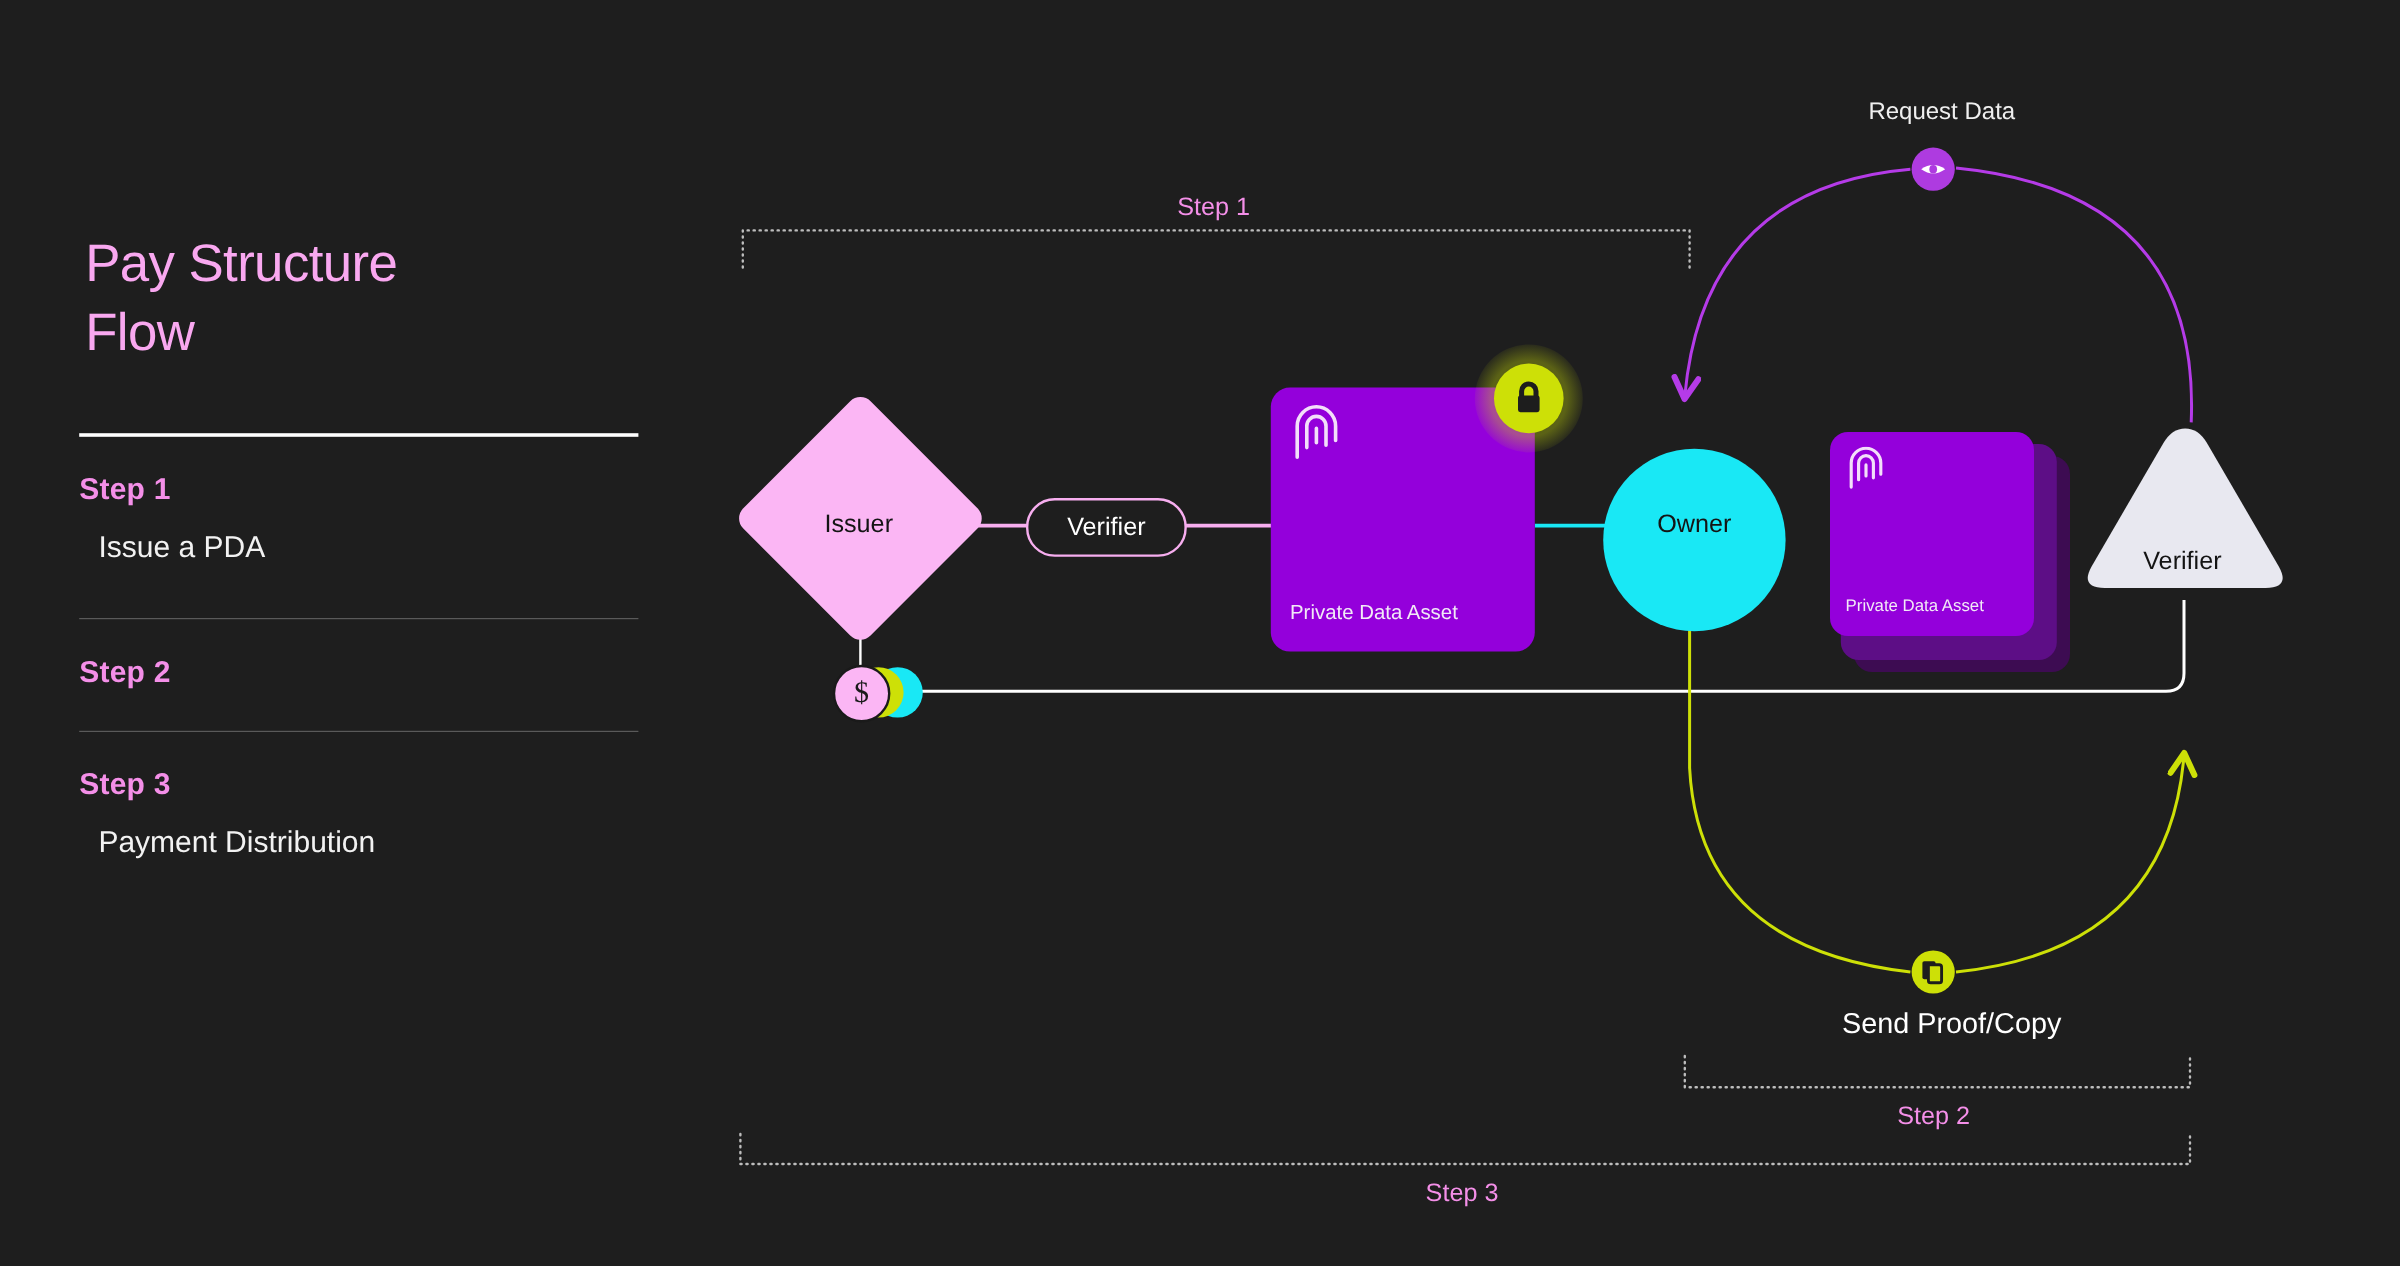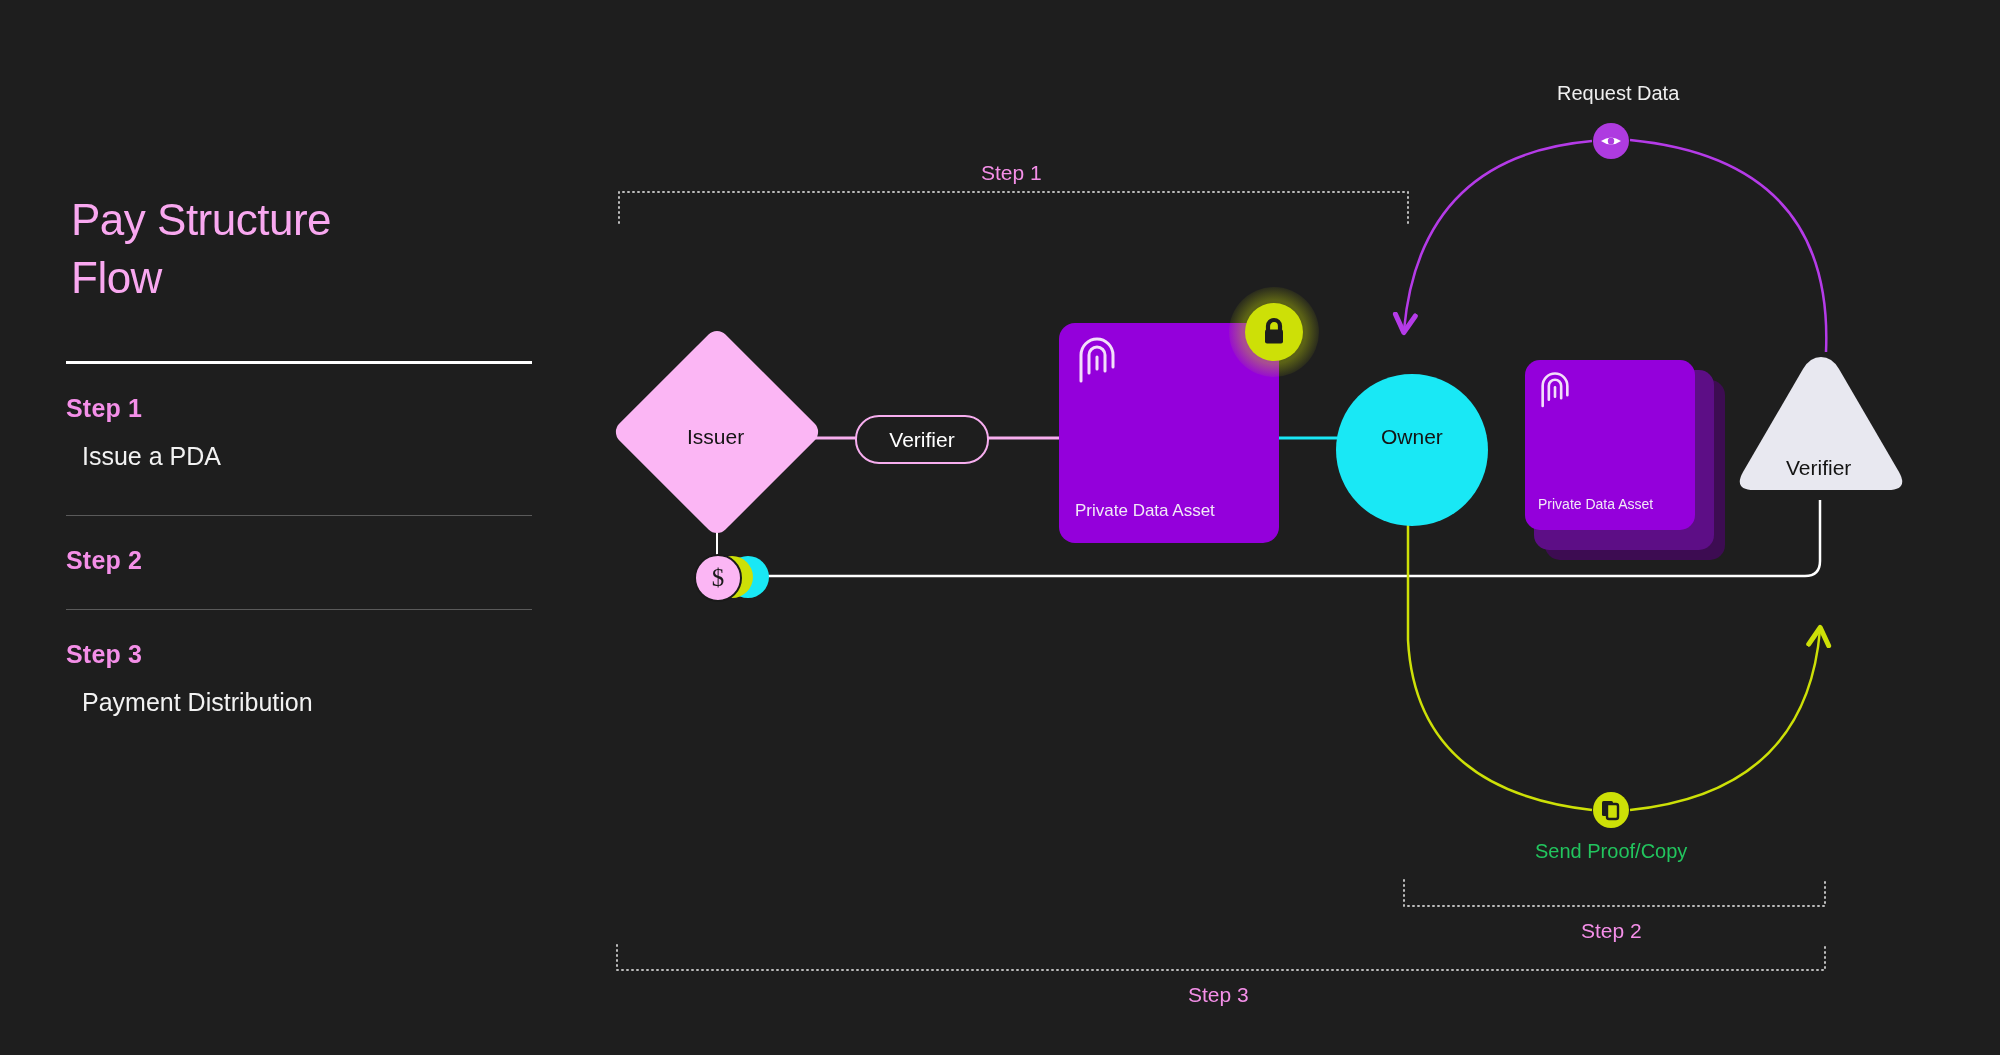--- a/index.html
+++ b/index.html
@@ -116,21 +116,21 @@
   .label-request{
     position:absolute;left:1557px;top:82px;color:#efefef;font-size:20px;white-space:nowrap;
   }
 
   
   .doc-badge{
     position:absolute;left:1593px;top:792px;width:36px;height:36px;border-radius:50%;
     background:#CDE007;display:flex;align-items:center;justify-content:center;
   }
   .label-sendproof{
-    position:absolute;left:1535px;top:840px;color:#22c55e;font-size:20px;white-space:nowrap;
+    position:absolute;left:1535px;top:840px;color:#ffffff;font-size:24px;white-space:nowrap;
   }
 
   
   .coin-cy{position:absolute;left:727px;top:556px;width:42px;height:42px;border-radius:50%;background:#19E8F5;}
   .coin-yl{position:absolute;left:711px;top:556px;width:42px;height:42px;border-radius:50%;background:#CDE007;}
   .coin-pk{
     position:absolute;left:694px;top:554px;width:44px;height:44px;border-radius:50%;
     background:#FBB6F4;border:2px solid #1a1a1a;
     display:flex;align-items:center;justify-content:center;
     font-size:25px;color:#1a1a1a;font-family:"Liberation Serif",serif;

